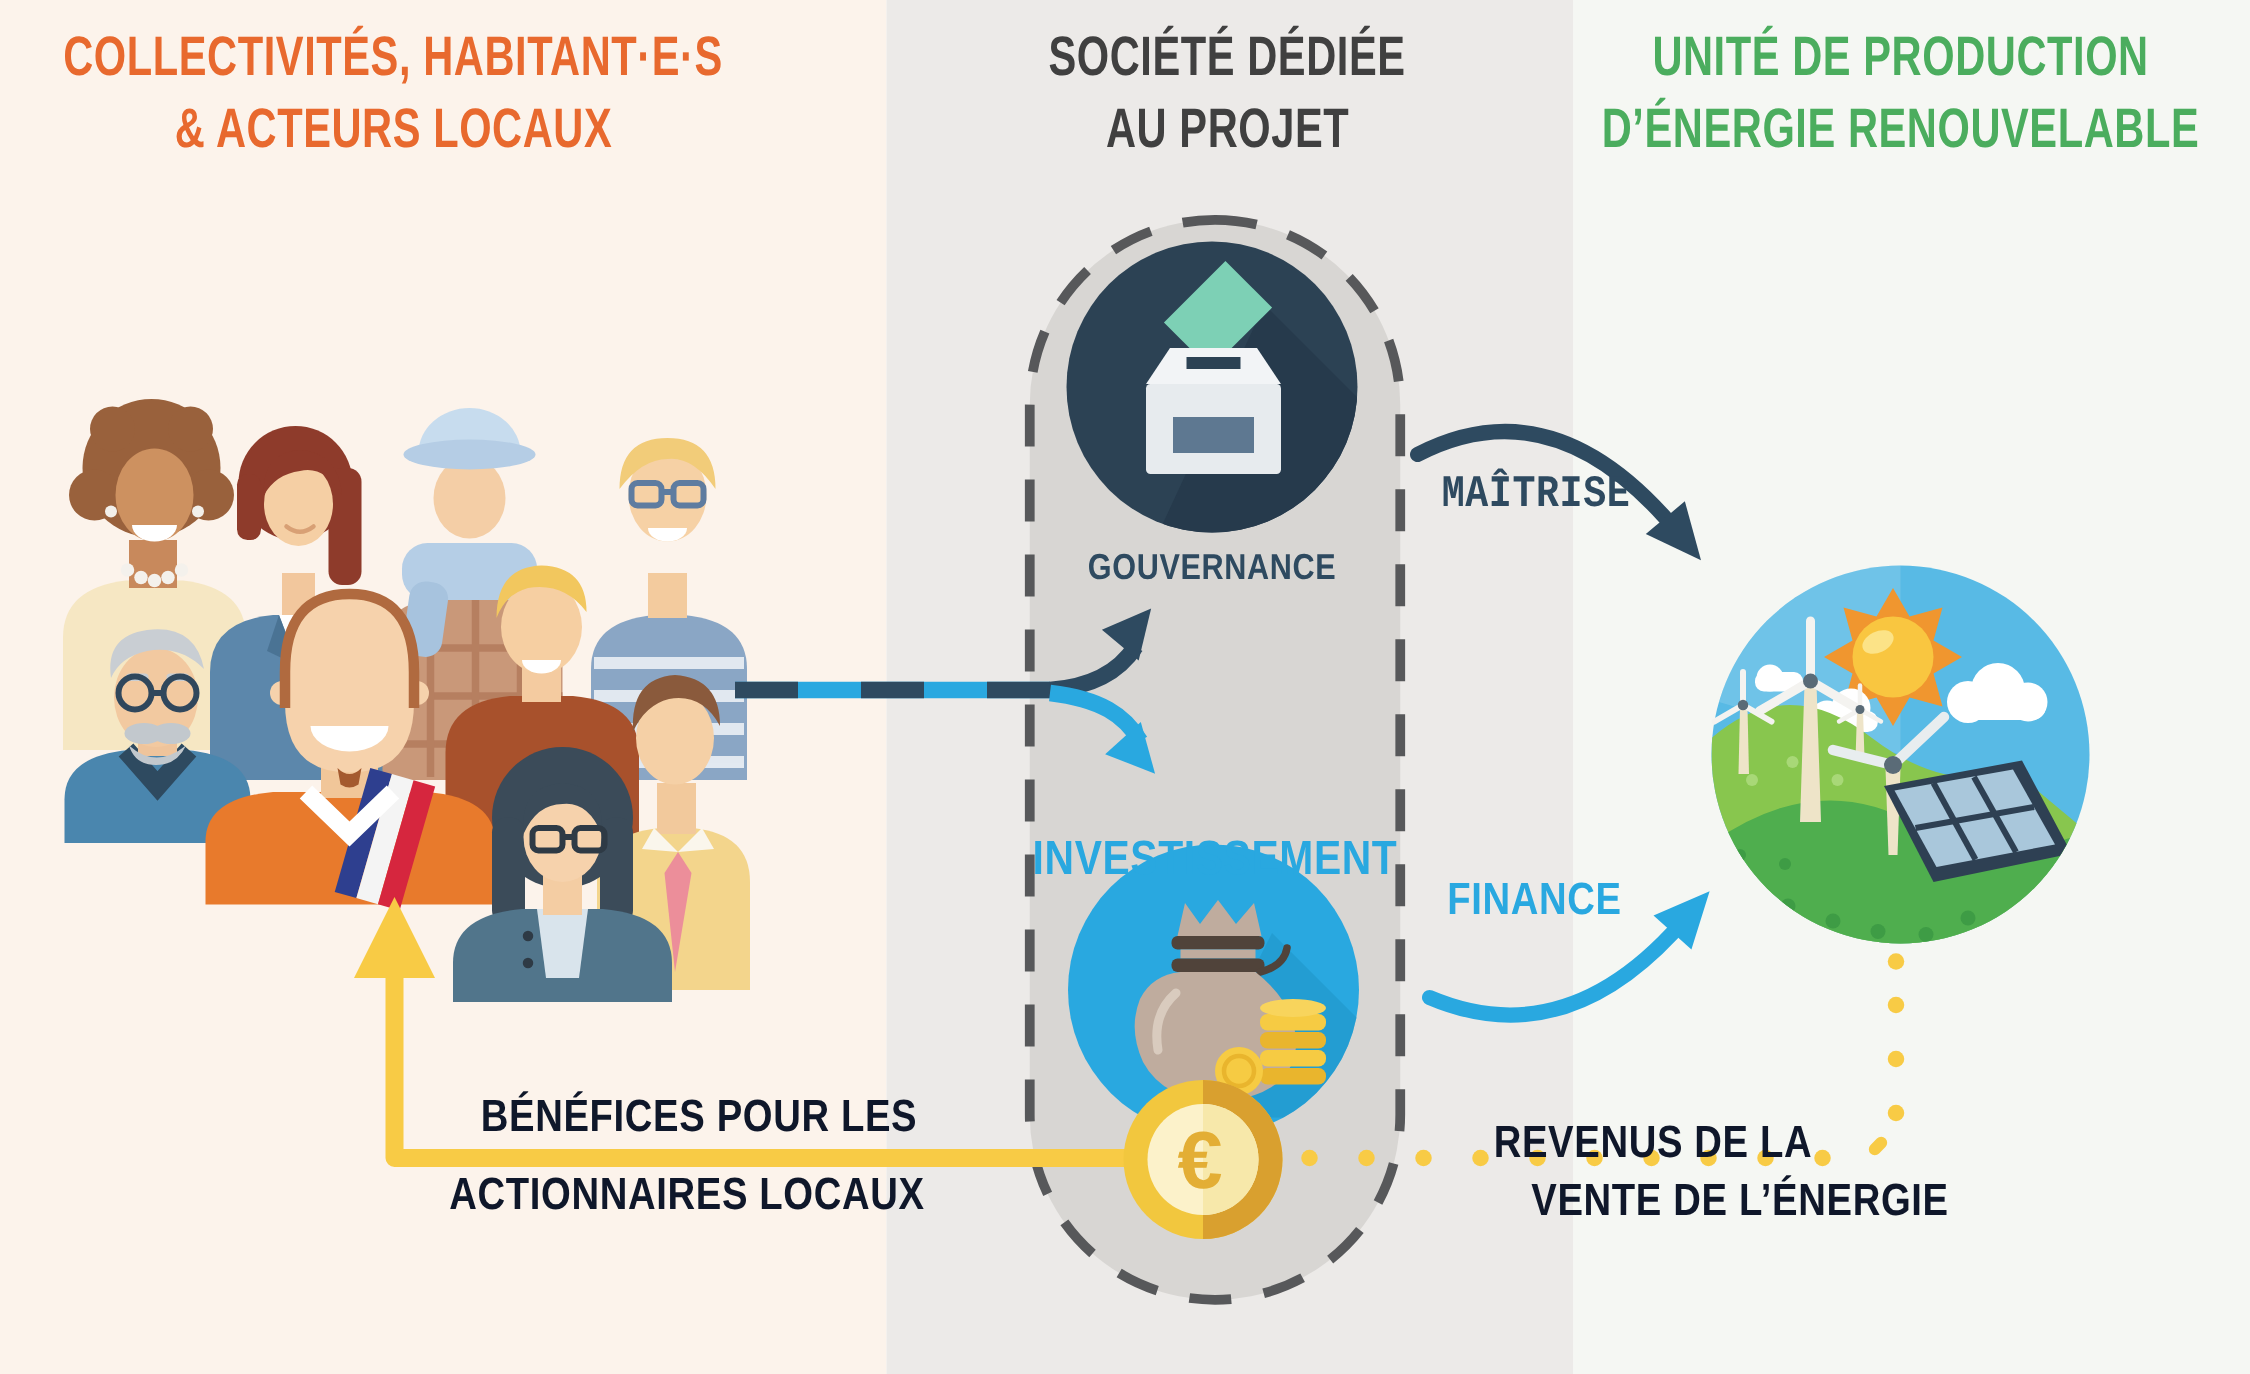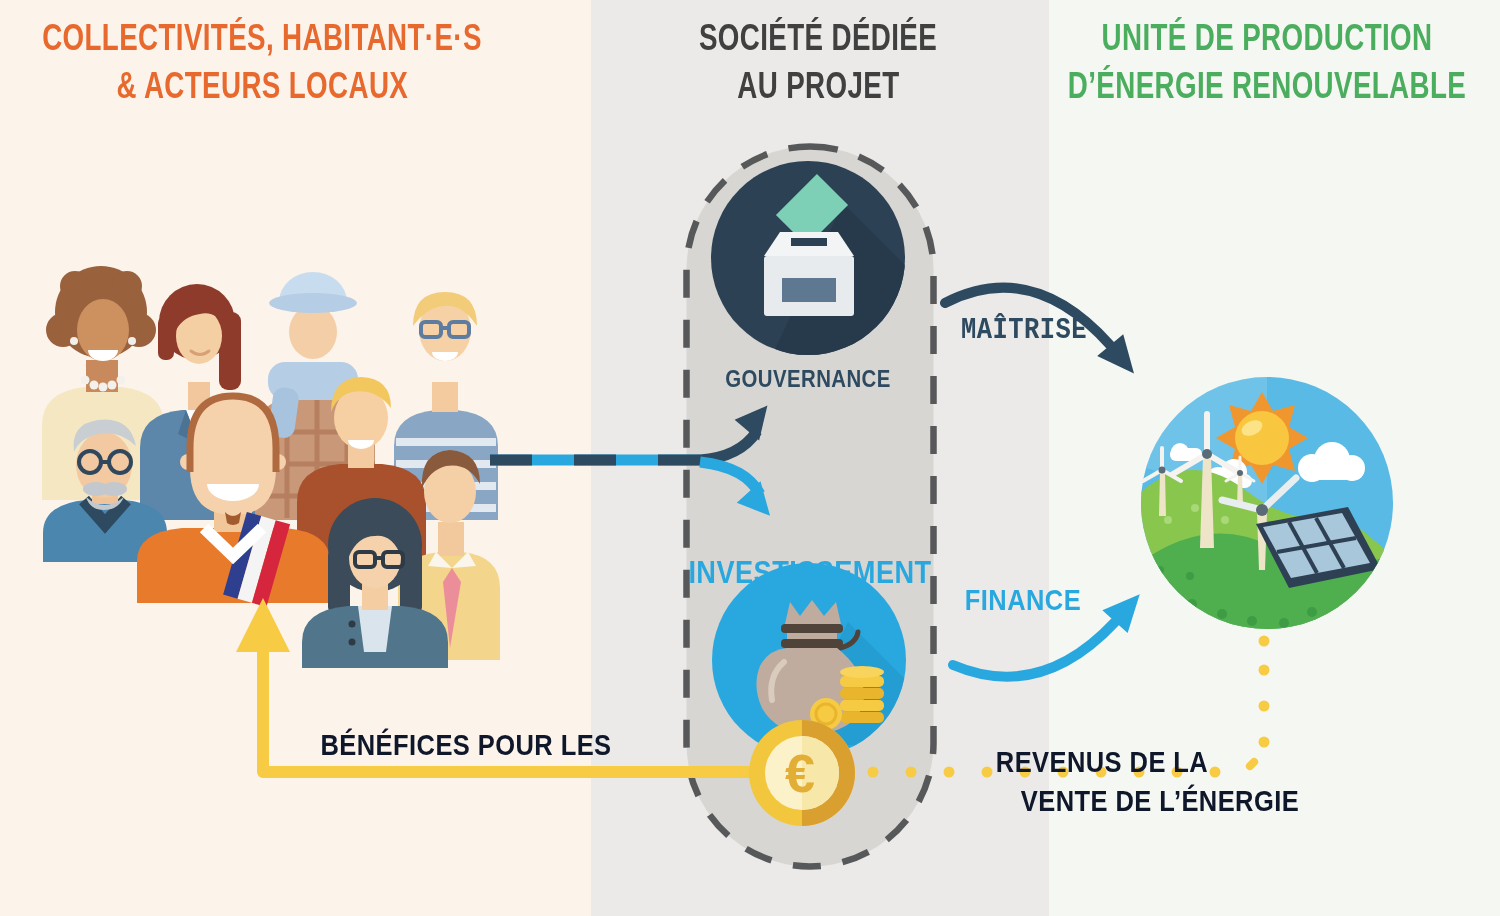--- a/index.html
+++ b/index.html
@@ -387,20 +387,23 @@
   </div>
   <div class="lbl c-navy" style="left:1024px;top:330px;font-family:Liberation Mono, monospace;">
     <span class="cond2">MAÎTRISE</span>
   </div>
   <div class="lbl c-blue" style="left:1023px;top:600px;">
     <span class="cond2">FINANCE</span>
   </div>
   <div class="lbl c-yellow" style="left:466px;top:745px;">
     <span class="cond2">BÉNÉFICES POUR LES</span>
   </div>
+  <div class="lbl c-yellow" style="left:458px;top:797px;">
+    <span class="cond2">ACTIONNAIRES LOCAUX</span>
+  </div>
   <div class="lbl c-yellow" style="left:1102px;top:750px;margin-top:12px;">
     <span class="cond2">REVENUS DE LA</span>
   </div>
   <div class="lbl c-yellow" style="left:1160px;top:801px;">
     <span class="cond2">VENTE DE L’ÉNERGIE</span>
   </div>
 
 </div>
 
 </body></html>

